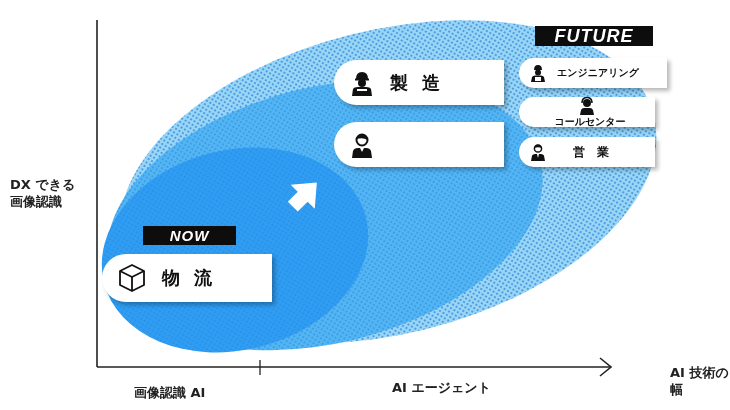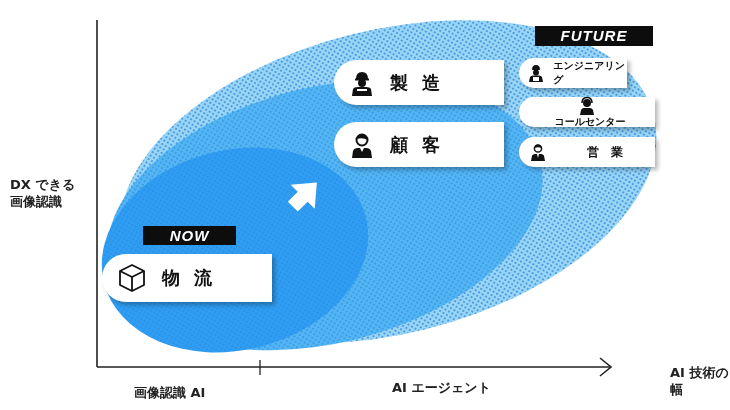--- a/index.html
+++ b/index.html
@@ -90,26 +90,25 @@
 </div>
 <div class="abs card big" style="left:334px;top:122px;width:170px;height:45px;">
   <span class="ic" style="width:56px;">
     <svg width="24" height="26" viewBox="0 0 24 26">
       <circle cx="12" cy="8" r="5.5" fill="none" stroke="#111" stroke-width="2"></circle>
       <path d="M6.5,7 Q8,2 12,2.5 Q17,3 17.5,8 Q13,5 6.5,7 Z" fill="#111"></path>
       <path d="M2,26 L3,19 Q4,16 8,16 L16,16 Q20,16 21,19 L22,26 Z" fill="#111"></path>
       <path d="M10,16 L12,20 L14,16 Z" fill="#fff"></path>
     </svg>
   </span>
-  <span class="lbl">顧客</span>
 </div>
 
-<div class="abs badge" style="left:535px;top:26px;width:118px;height:20px;line-height:20px;font-size:15px;">FUTURE</div>
+<div class="abs badge" style="left:535px;top:26px;width:118px;height:20px;line-height:20px;font-size:18px;">FUTURE</div>
 
-<div class="abs card small" style="left:519px;top:58px;width:108px;height:30px;justify-content:space-between;">
+<div class="abs card small" style="left:519px;top:58px;width:148px;height:30px;">
   <span class="ic" style="width:38px;">
     <svg width="16" height="18" viewBox="0 0 16 18">
       <path d="M4,6 Q4,1 8,1 Q12,1 12,6 Z" fill="#111"></path>
       <circle cx="8" cy="8.5" r="3" fill="#111"></circle>
       <path d="M1,18 L2,13 Q3,11.5 5,11.5 L11,11.5 Q13,11.5 14,13 L15,18 Z" fill="#111"></path>
       <rect x="5" y="13" width="6" height="4" fill="#fff"></rect>
     </svg>
   </span>
   <span class="lbl">エンジニアリング</span>
 </div>
@@ -125,14 +124,14 @@
 </div>
 <div class="abs card small" style="left:519px;top:137px;width:136px;height:30px;">
   <span class="ic" style="width:38px;">
     <svg width="16" height="18" viewBox="0 0 16 18">
       <circle cx="8" cy="5.5" r="3.6" fill="none" stroke="#111" stroke-width="1.5"></circle>
       <path d="M4.5,5 Q5,1.5 8,1.8 Q11.5,2 11.6,5 Q8,3.5 4.5,5 Z" fill="#111"></path>
       <path d="M1,18 L2,12.5 Q3,11 5,11 L11,11 Q13,11 14,12.5 L15,18 Z" fill="#111"></path>
       <path d="M7,11 L8,15 L9,11 Z" fill="#fff"></path>
     </svg>
   </span>
-  <span class="lbl" style="font-size:12px;letter-spacing:12px;margin-left:30px;">営業</span>
+  <span class="lbl" style="font-size:12px;letter-spacing:12px;margin-left:16px;">営業</span>
 </div>
 
 </body></html>

